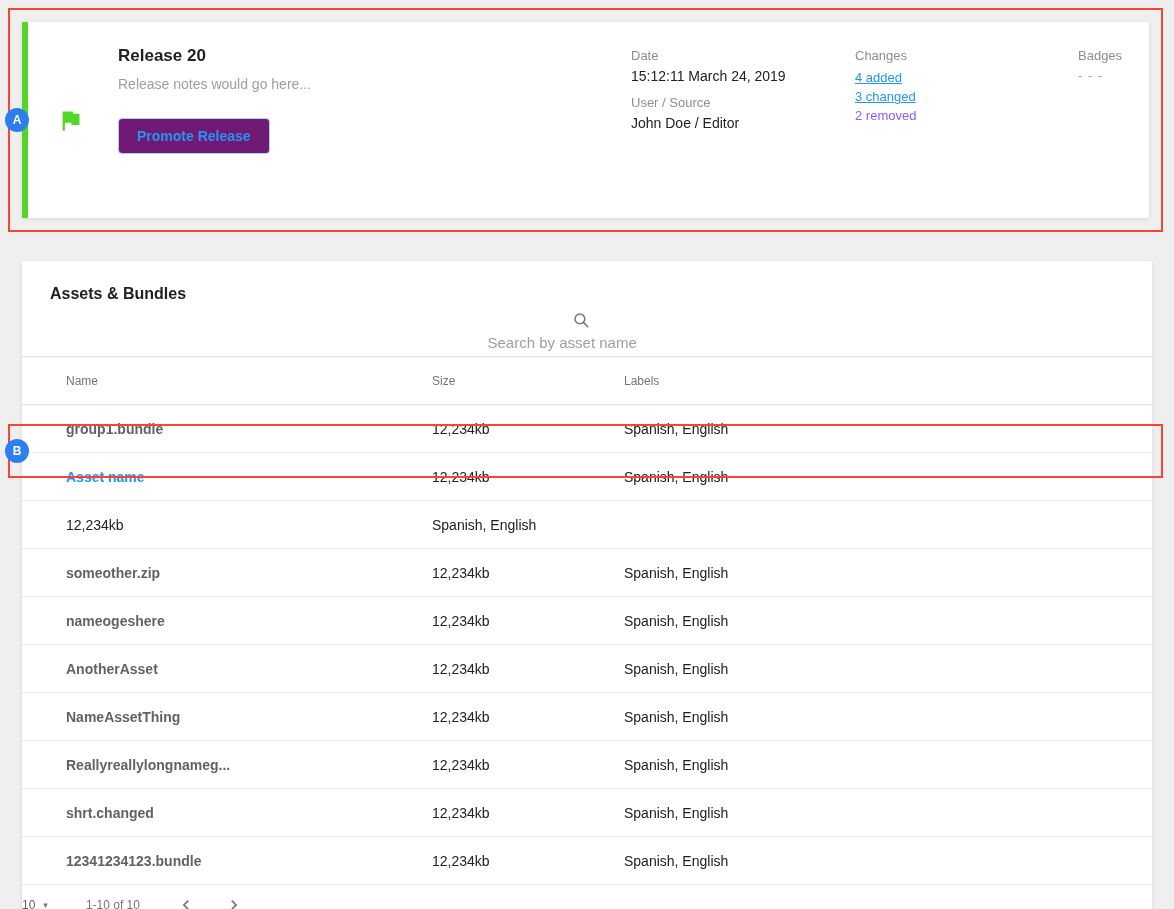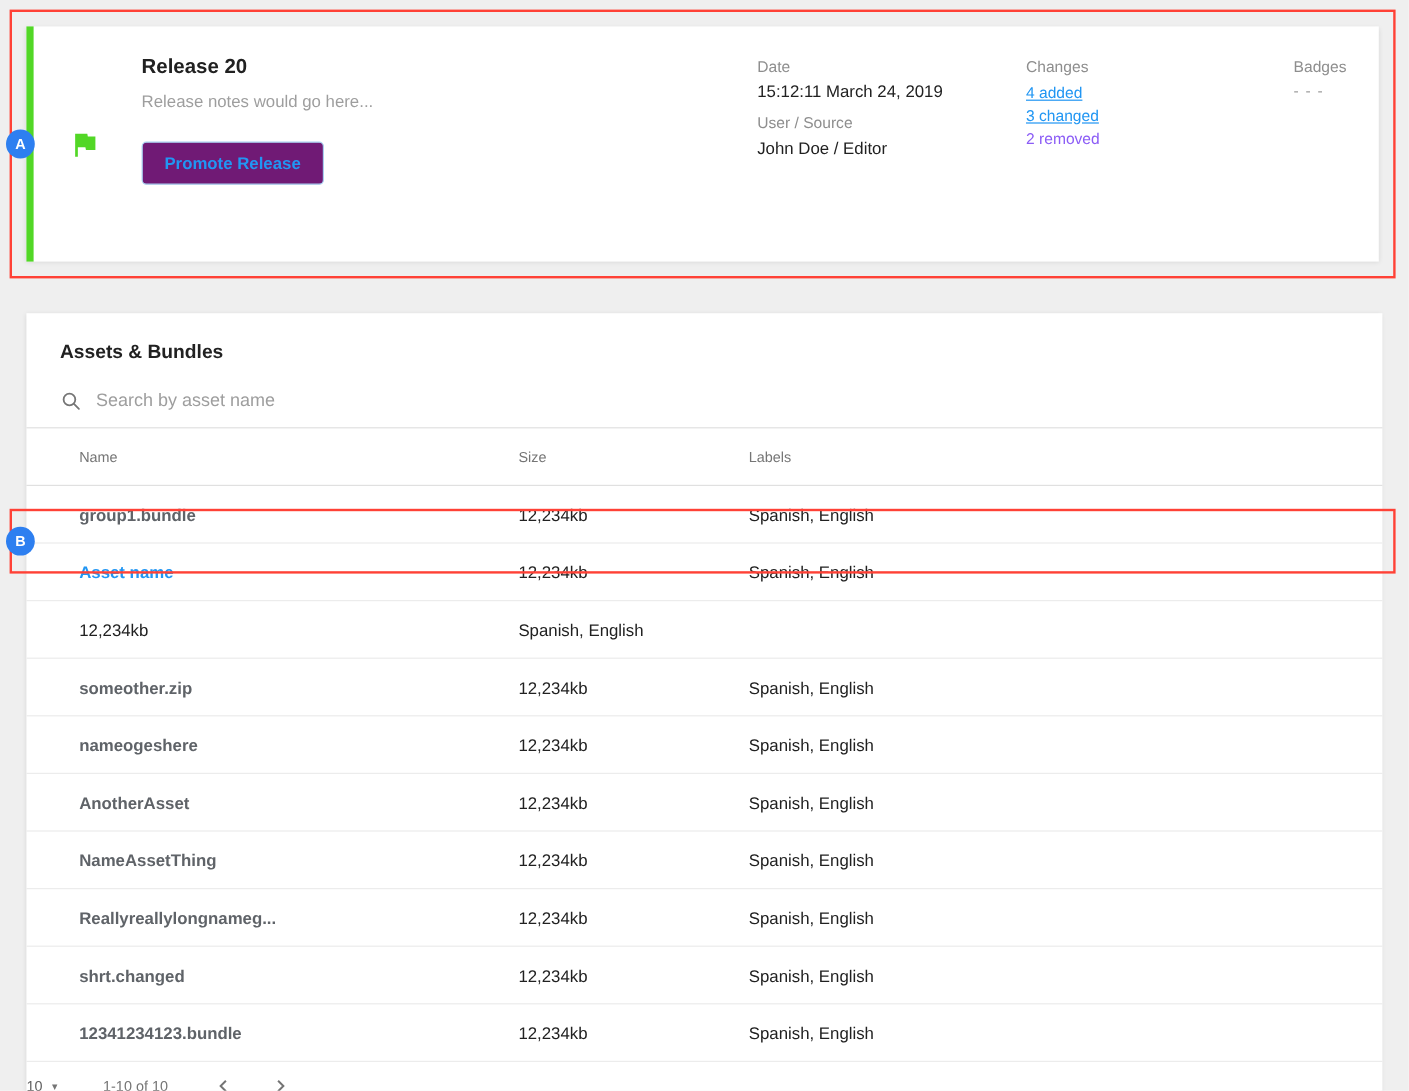--- a/index.html
+++ b/index.html
@@ -57,21 +57,21 @@
   .meta-label { font-size: 13px; color: #8e8e8e; margin-bottom: 5px; }
   .meta-label.mt { margin-top: 11px; }
   .meta-value { font-size: 14px; color: #212121; }
   .change-item { display: block; font-size: 13px; line-height: 19px; color: #8b5cf6; }
   .change-item.is-link { color: var(--accent-blue, #2196f3); text-decoration: underline; cursor: pointer; }
   .badges-value { font-size: 13px; color: #9e9e9e; letter-spacing: 1px; }
 
   
   .assets-card { margin: 29px 22px 0; background: #fff; box-shadow: 0 1px 4px rgba(0,0,0,0.10); }
   .panel-title { height: 50px; padding: 24px 28px 0; font-size: 16px; font-weight: bold; color: #212121; }
-  .search-row { height: 46px; display: flex; align-items: center; padding: 0 28px; border-bottom: 1px solid #e0e0e0; }
+  .search-row { height: 46px; display: flex; align-items: center; padding: 0 28px; border-bottom: 1px solid #e0e0e0; flex-direction: column; }
   .search-icon { display: flex; margin-right: 12px; }
   .search-input { flex: 1; border: none; outline: none; font-size: 15px; font-family: inherit; color: #212121; background: transparent; }
   .search-input::placeholder { color: #9e9e9e; }
 
   .t-header, .t-row {
     display: grid; grid-template-columns: 366px 192px 1fr;
     align-items: center; padding: 0 44px; border-bottom: 1px solid #ececec;
   }
   .t-header { height: 48px; font-size: 12px; color: #757575; border-bottom-color: #e0e0e0; }
   .t-row { height: 48px; font-size: 14px; cursor: pointer; }

